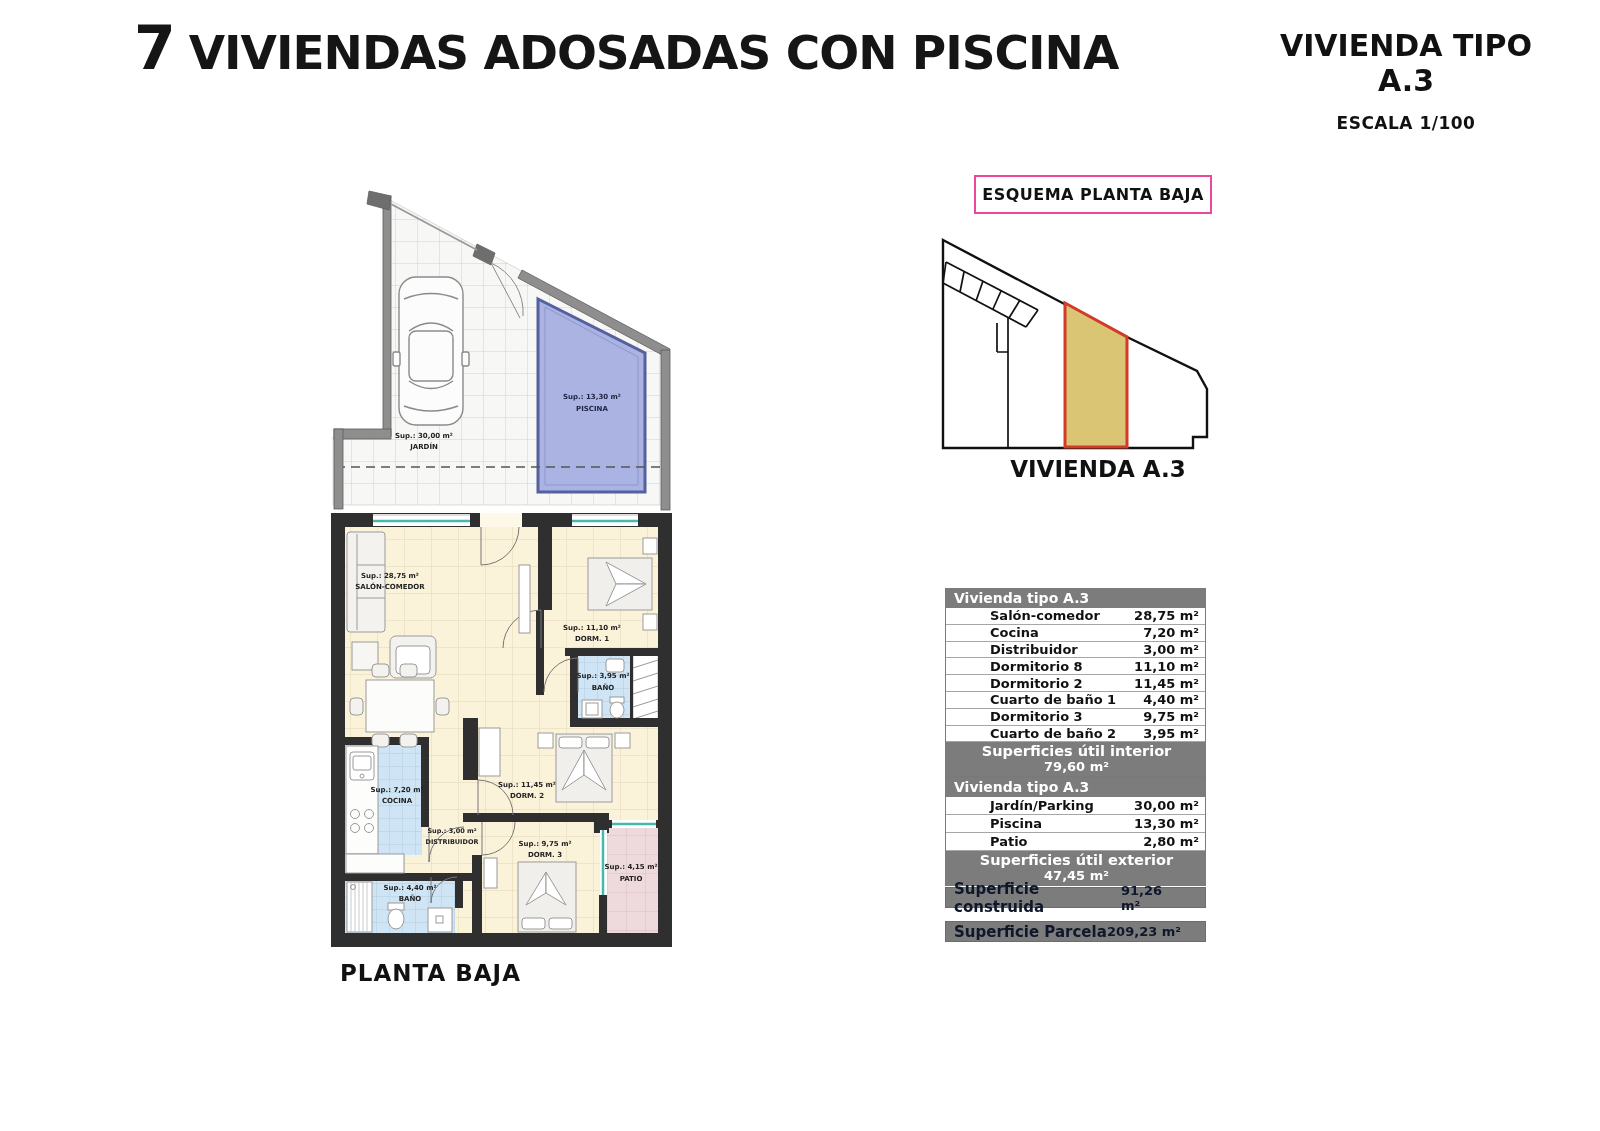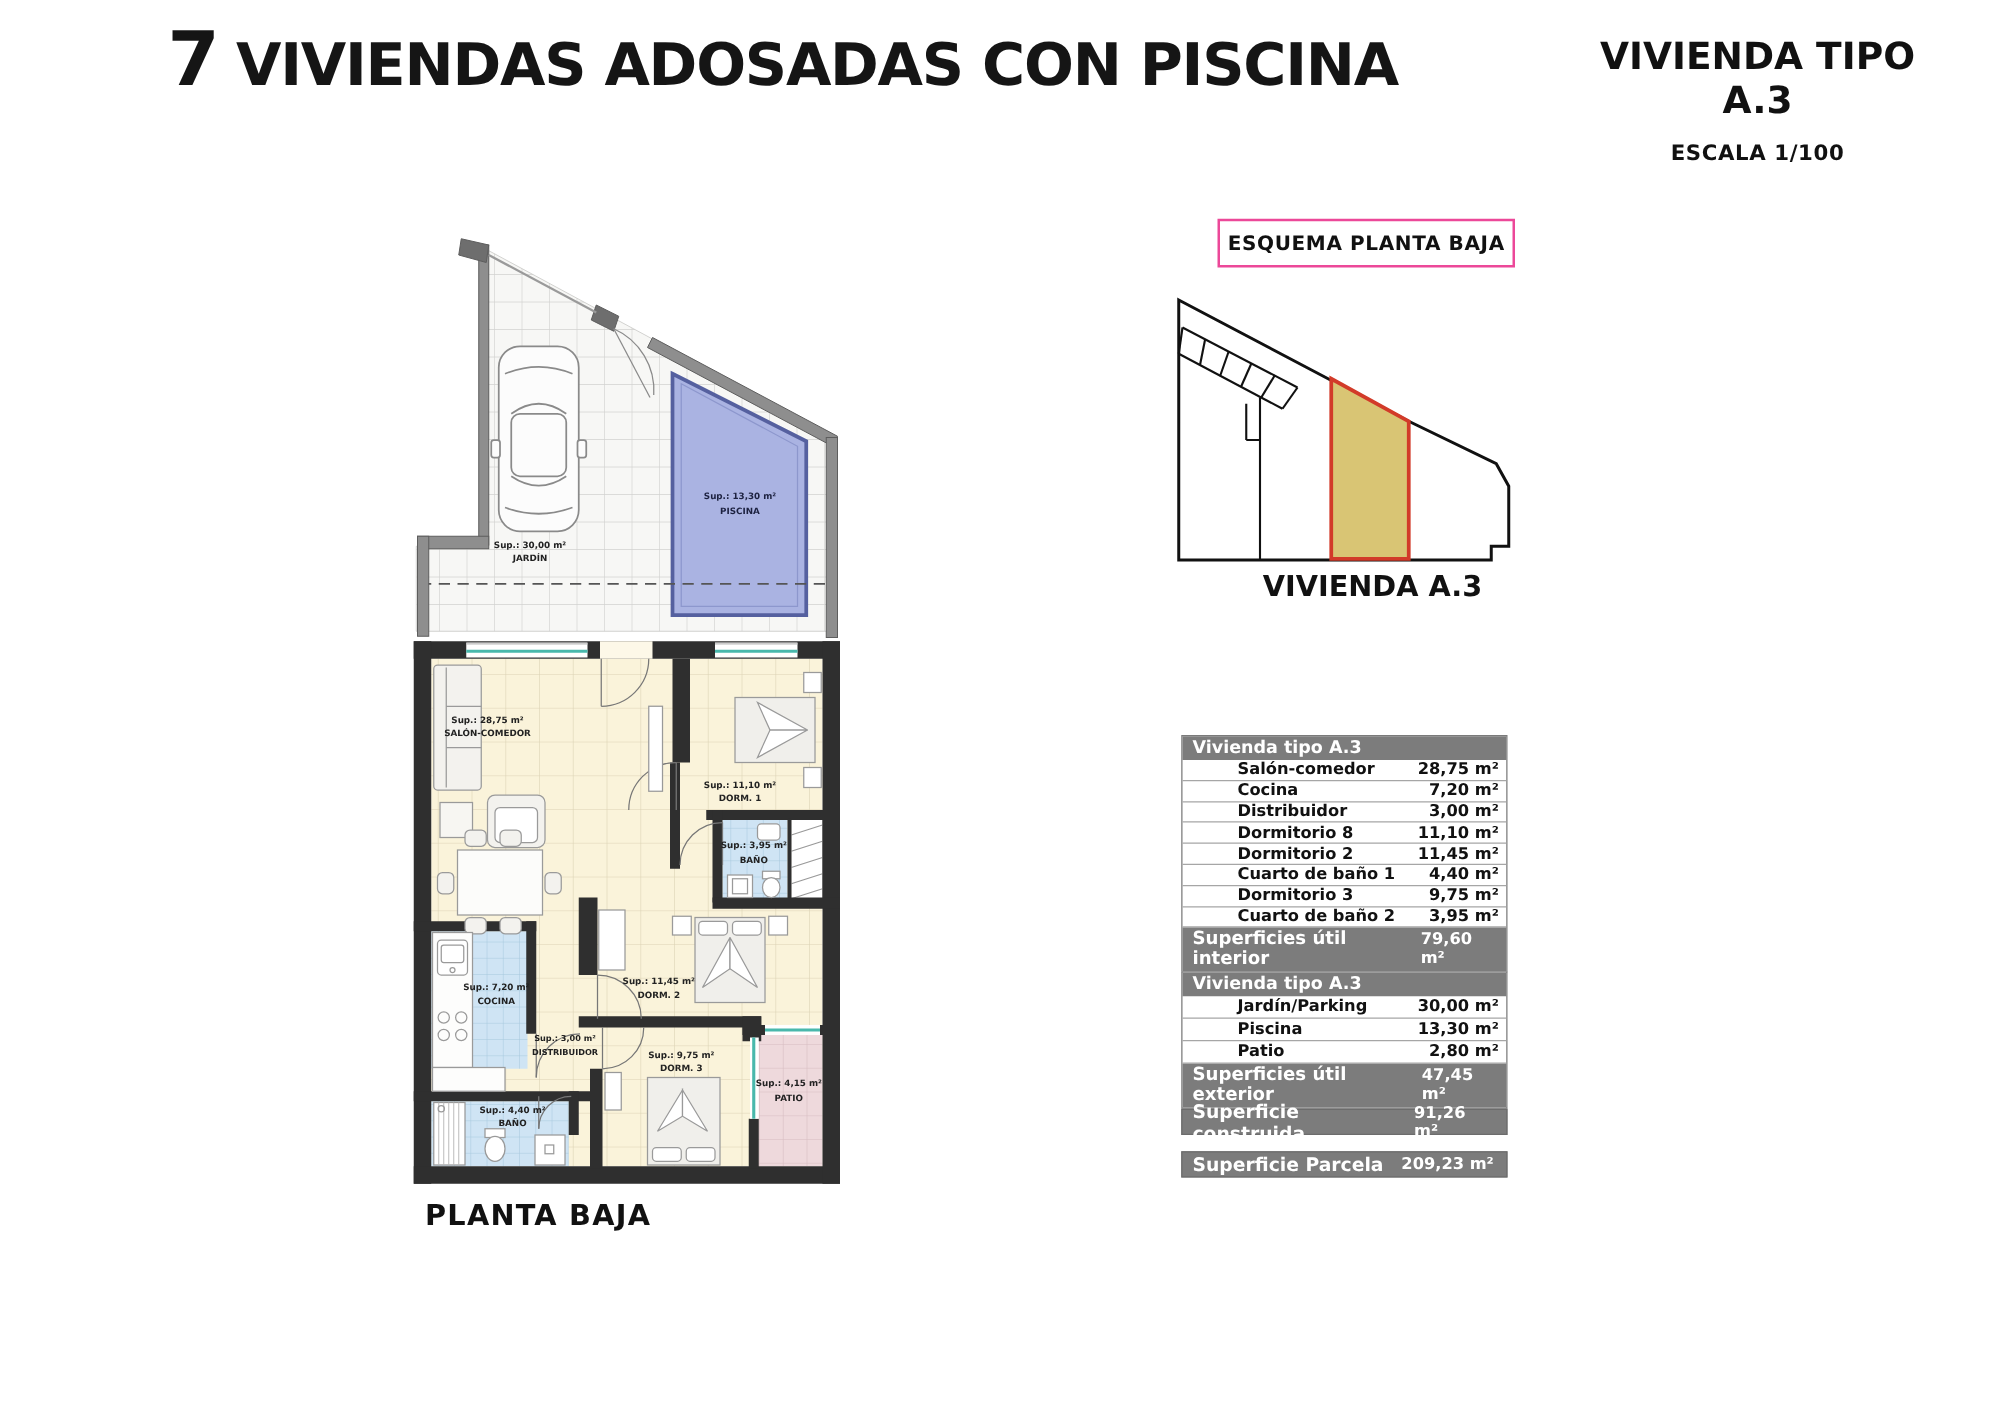--- a/index.html
+++ b/index.html
@@ -20,25 +20,25 @@
   
   .plan-caption{position:absolute;left:340px;top:960px;font-size:23px;font-weight:bold;letter-spacing:1px;}
   
   .tbl{position:absolute;left:945px;width:261px;border:1px solid #7a7a7a;background:#fff;box-sizing:border-box;}
   .tbl-header{background:#7c7c7c;color:#fff;font-weight:bold;font-size:14px;padding:1px 6px 2px 8px;}
   .tbl-row{display:flex;justify-content:space-between;align-items:center;border-bottom:1px solid #a6a6a6;
            font-size:13px;font-weight:600;padding:0 6px 0 44px;height:15.8px;}
   .tbl2 .tbl-row{height:17px;}
   .tbl-row .val{font-weight:700;text-align:right;}
   .tbl-footer{display:flex;justify-content:space-between;align-items:center;background:#7c7c7c;color:#fff;
-              padding:1px 6px 2px 8px;}
+              padding:1px 6px 2px 8px;flex-direction:column;}
   .tbl-footer .f-lbl{font-size:14.5px;font-weight:bold;}
   .tbl-footer .f-val{font-size:13px;font-weight:600;}
-  .bar{position:absolute;left:945px;width:261px;height:21px;background:#7c7c7c;color:#ffffff;border:1px solid #6c6c6c;
-       display:flex;justify-content:space-between;align-items:center;padding:0 10px 0 8px;box-sizing:border-box;}
+  .bar{position:absolute;left:945px;width:261px;height:21px;background:#7c7c7c;color:#0f172a;border:1px solid #6c6c6c;
+       display:flex;justify-content:space-between;align-items:center;padding:0 24px 0 8px;box-sizing:border-box;}
   .bar .f-lbl{font-size:15px;font-weight:bold;}
   .bar .f-val{font-size:13px;font-weight:600;}
   svg text{font-family:"DejaVu Sans","Liberation Sans",sans-serif;}
 </style>
 </head>
 <body>
 
 <div class="page">
 
   <div class="title">

